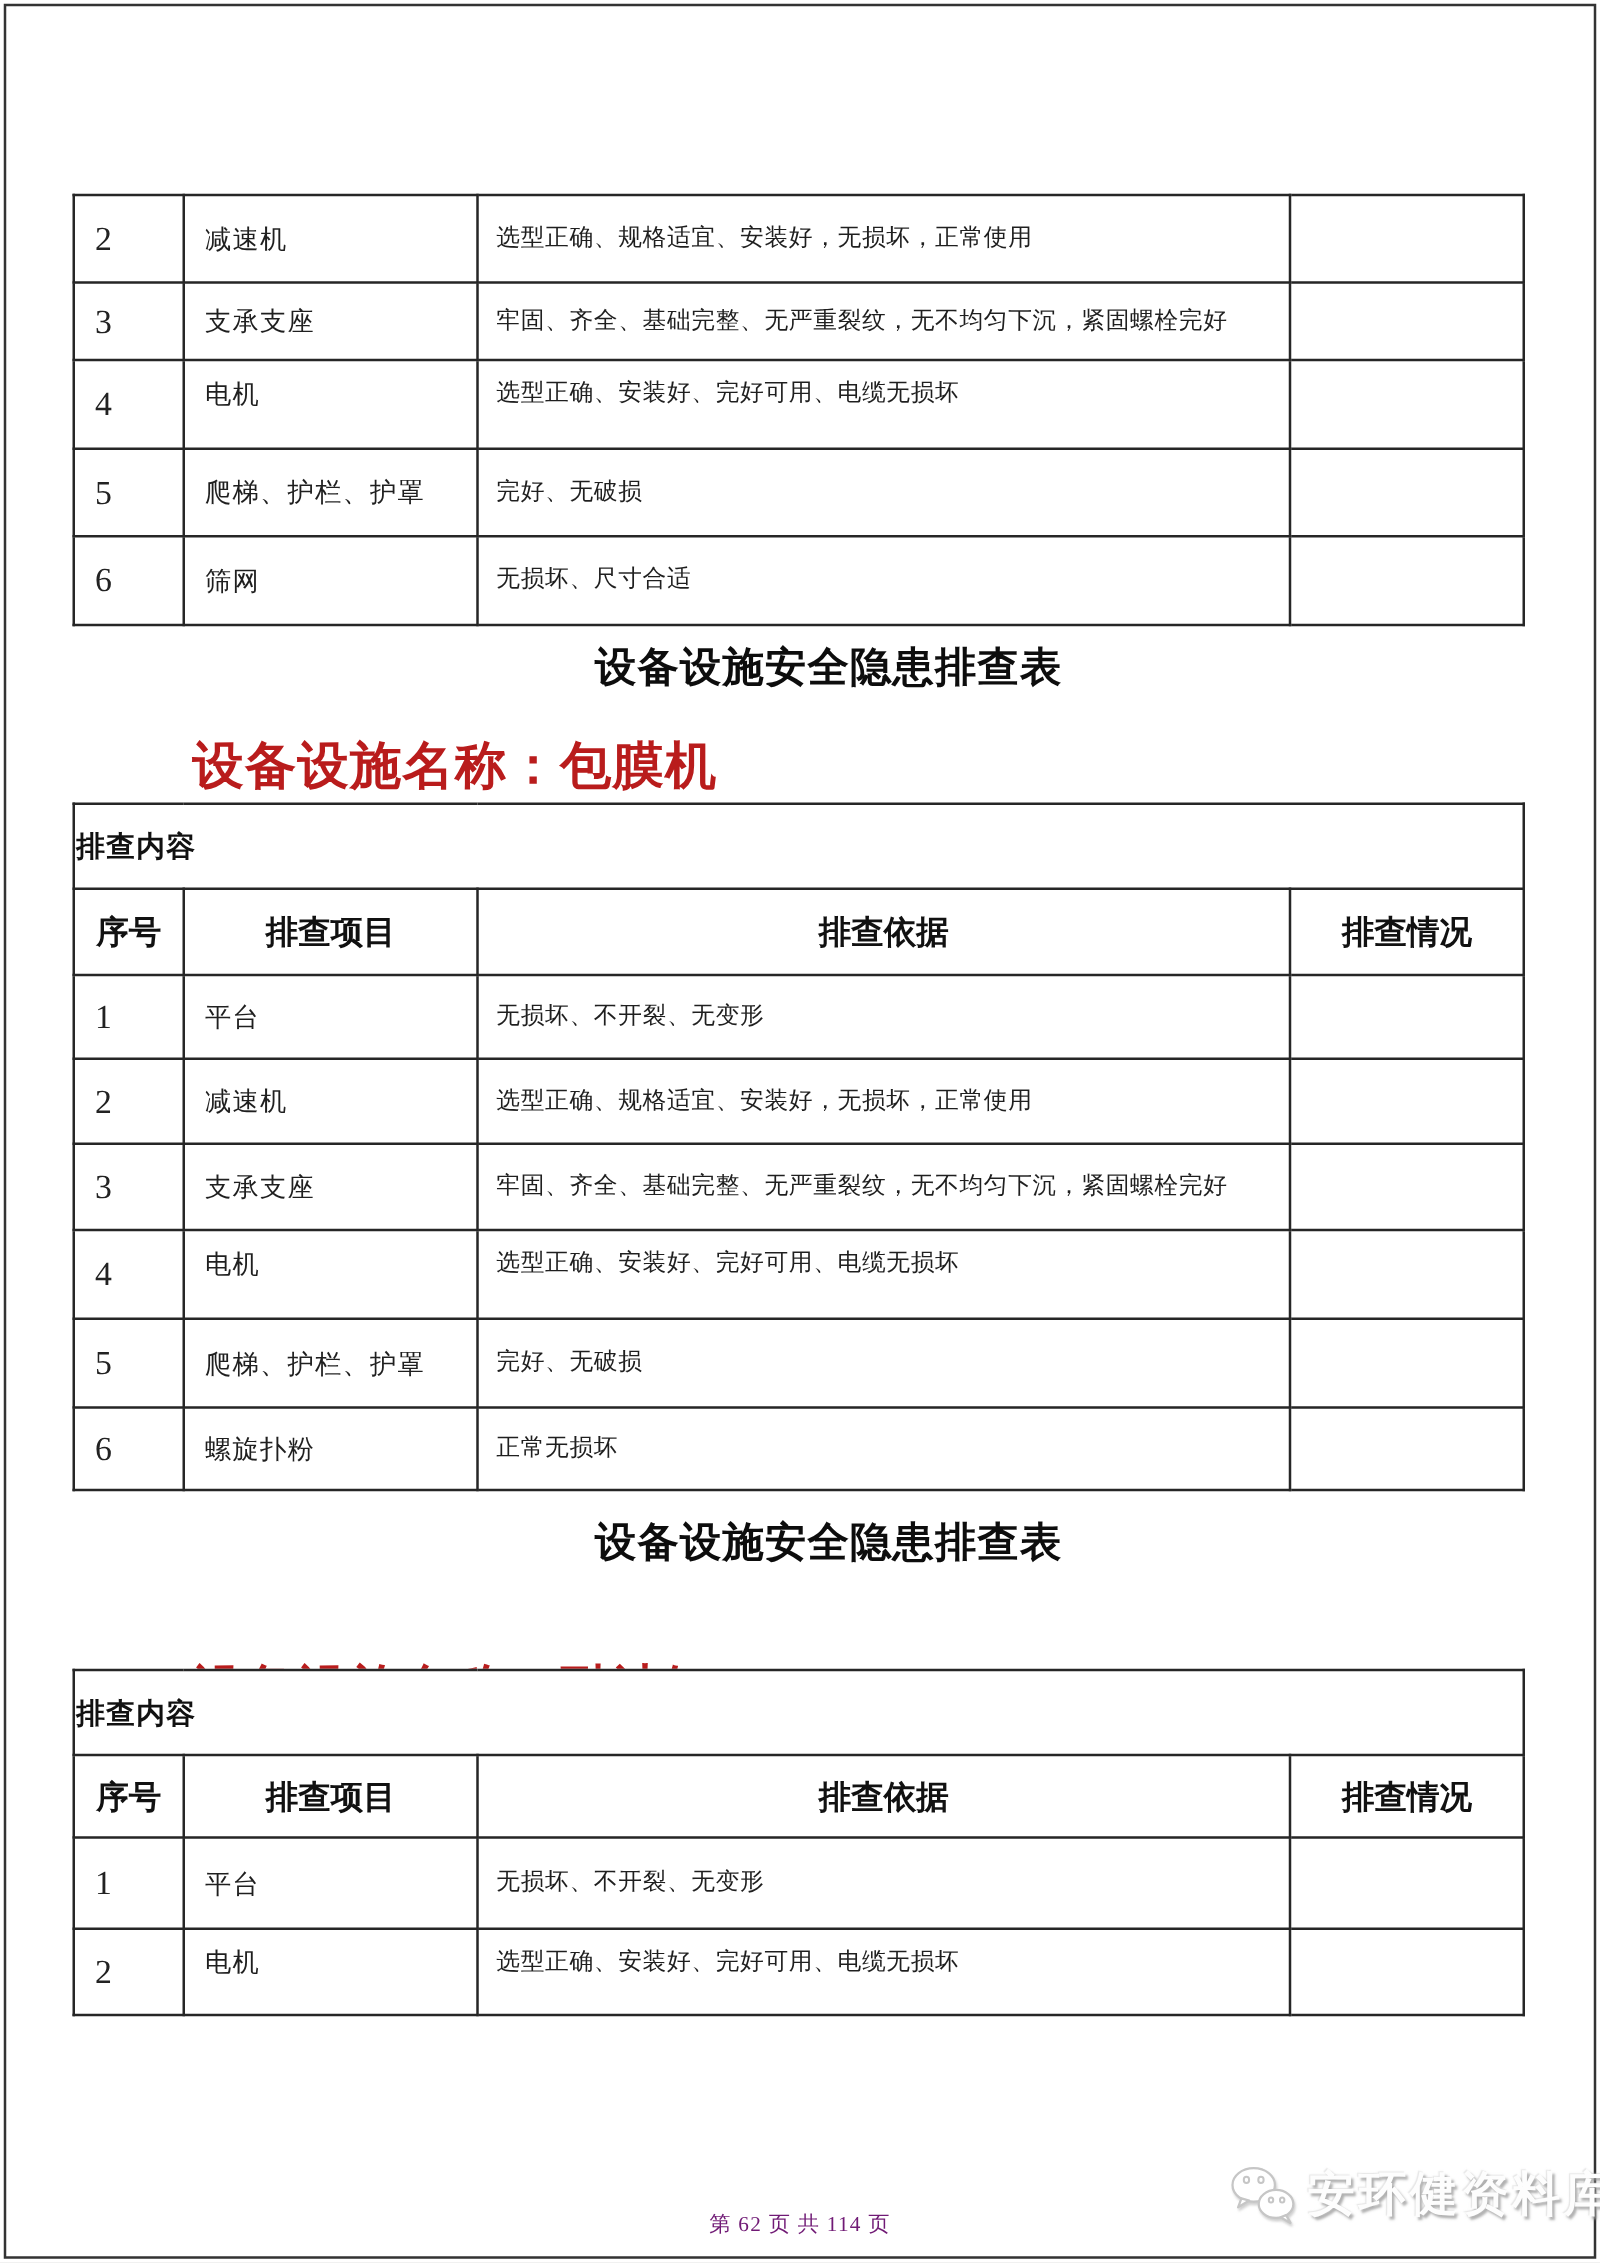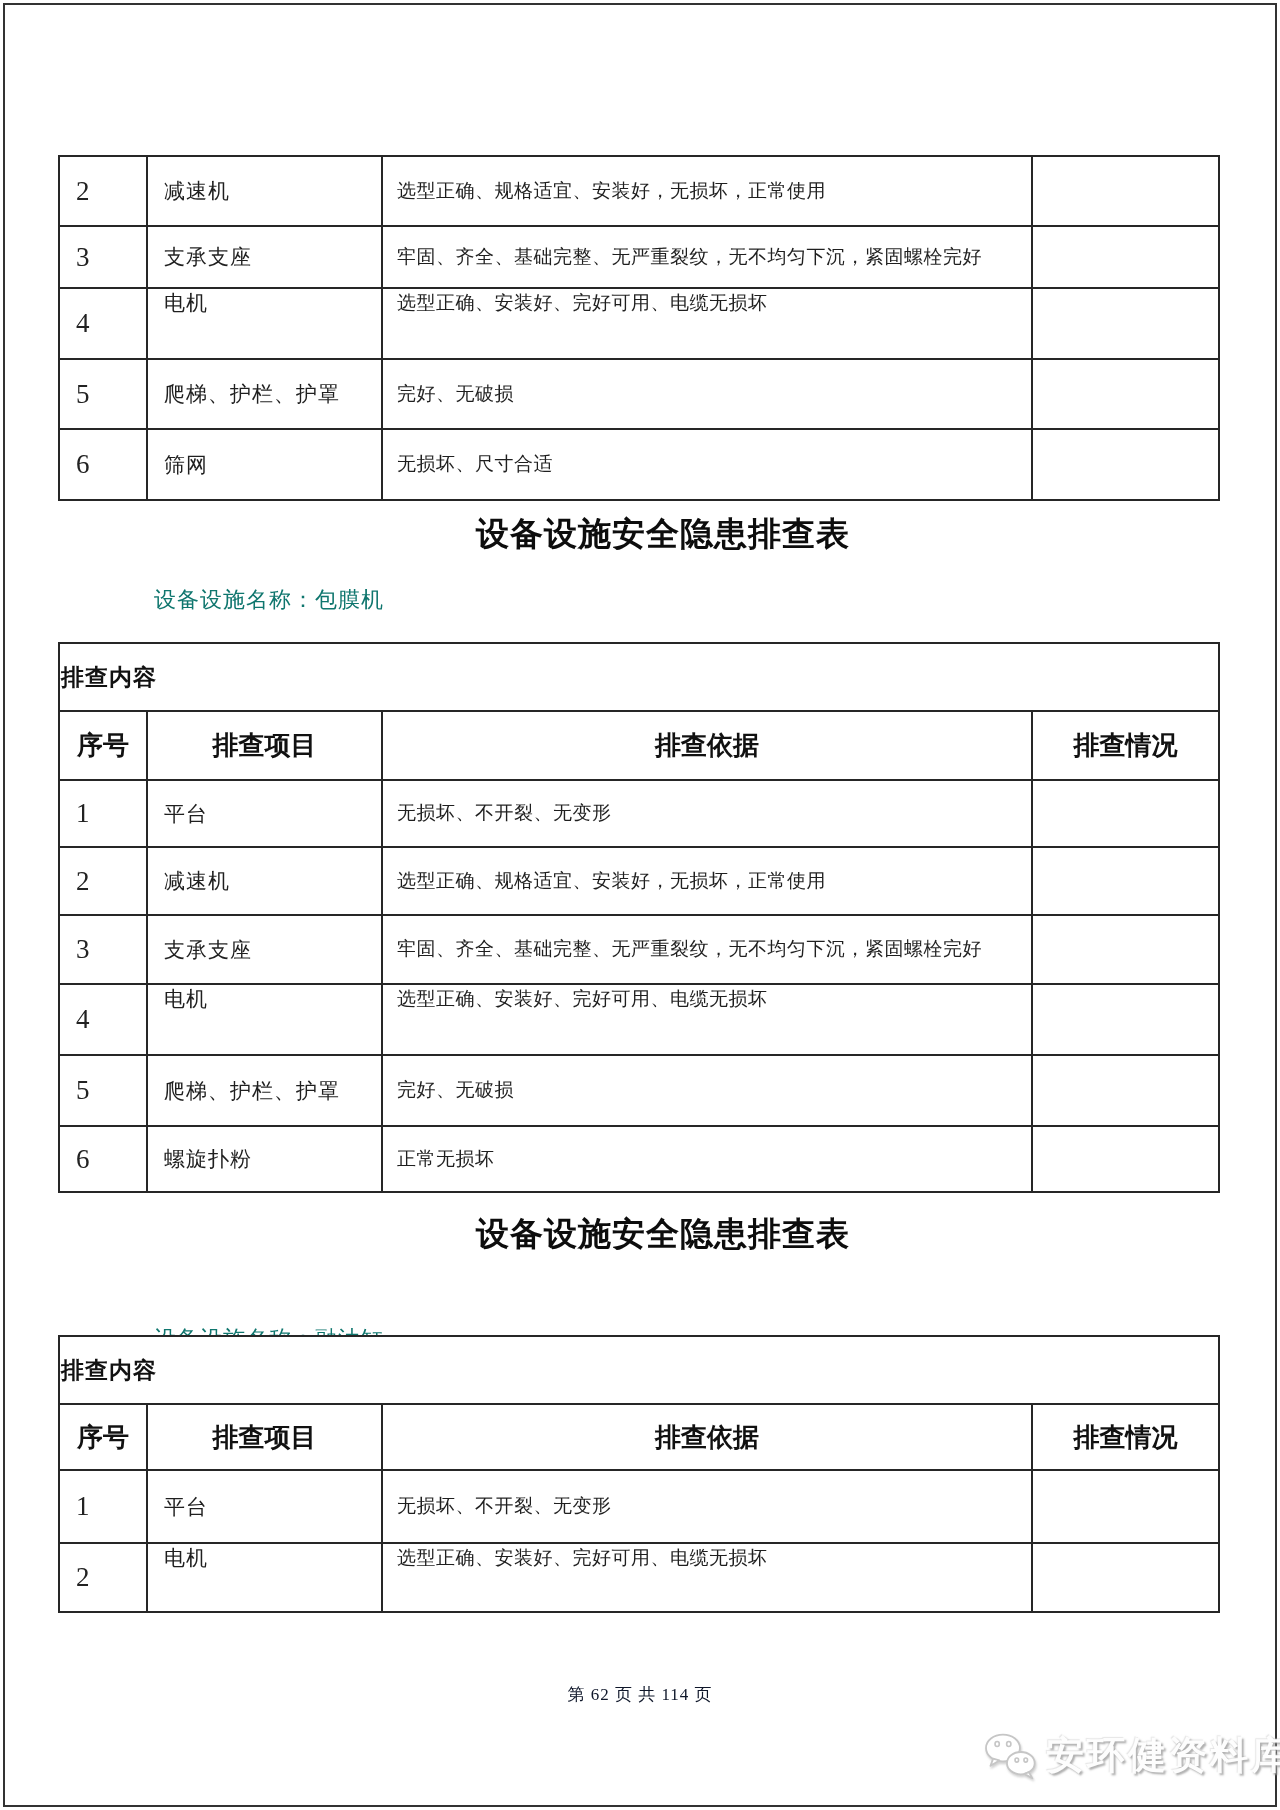--- a/index.html
+++ b/index.html
@@ -50,45 +50,45 @@
   }
   td.c-item{
     font-size:21px;padding-left:16px;padding-right:6px;
     vertical-align:middle;letter-spacing:1px;
   }
   td.c-basis{
     font-size:19px;padding:6px 14px;
     vertical-align:middle;line-height:1.5;letter-spacing:0.5px;
   }
   td.c-status{vertical-align:middle;}
-  td.va-top{vertical-align:top;padding-top:0;}
+  td.va-top{vertical-align:top;padding-top:12px;}
 
   
   .section-heading{
     position:absolute;left:0;width:100%;
     text-align:center;
     font-size:33px;font-weight:bold;color:#0d0d0d;
     letter-spacing:1px;
     margin-left:23px;
   }
   #heading-1{top:512px;}
   #heading-2{top:1212px;}
 
   .device-label{
     position:absolute;left:154px;
-    font-size:22px;font-weight:normal;color:#0f766e;
+    font-size:41px;font-weight:bold;color:#b91c1c;
     letter-spacing:1px;
   }
   #device-1{top:585px;}
   #device-2{top:1324px;}
 
   
   .footer{
-    position:absolute;top:1683px;left:0;width:100%;
-    text-align:center;font-size:17px;color:#0f172a;
+    position:absolute;top:1768px;left:0;width:100%;
+    text-align:center;font-size:17px;color:#701a75;
     letter-spacing:1px;
   }
 
   
   .watermark{
     position:absolute;top:1730px;left:982px;
     display:flex;align-items:center;gap:6px;
   }
   .watermark-icon{
     width:58px;height:50px;flex:0 0 auto;

